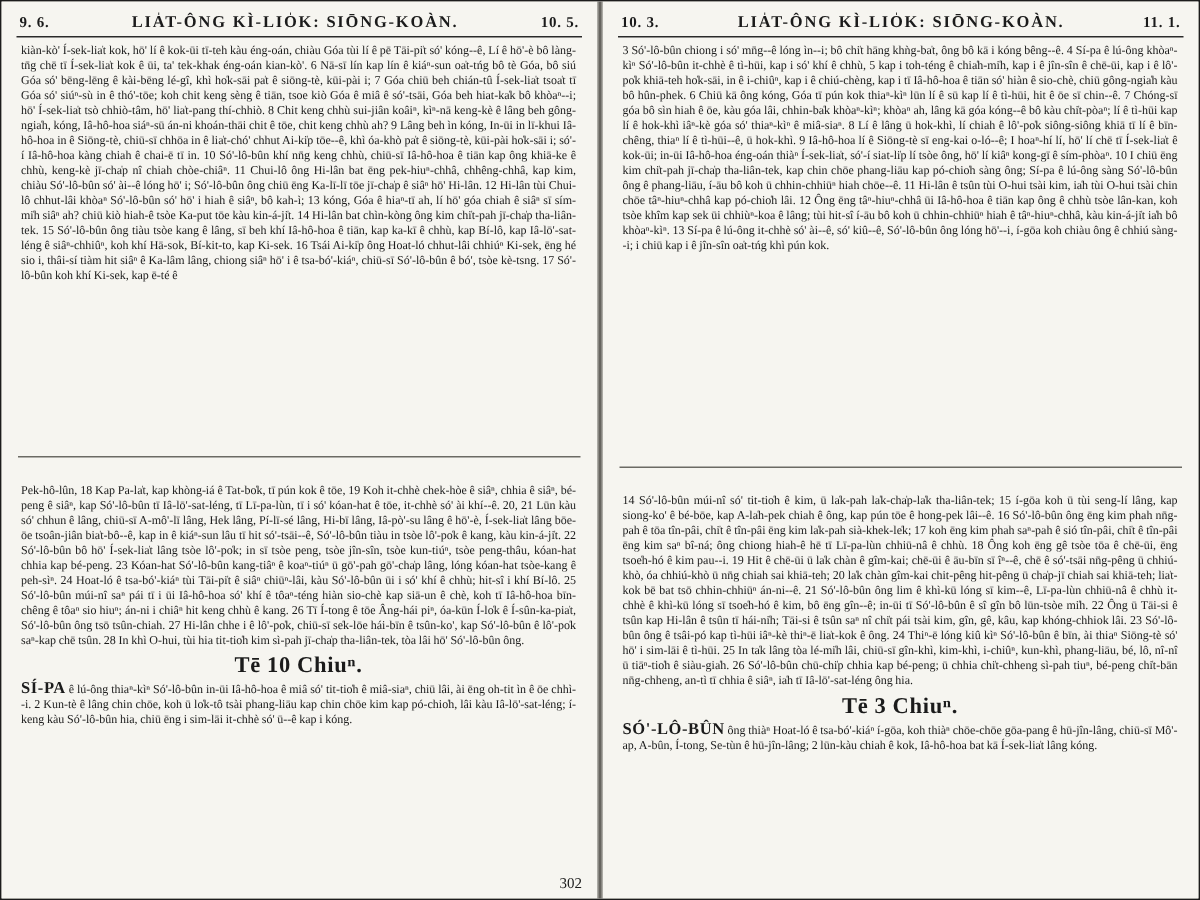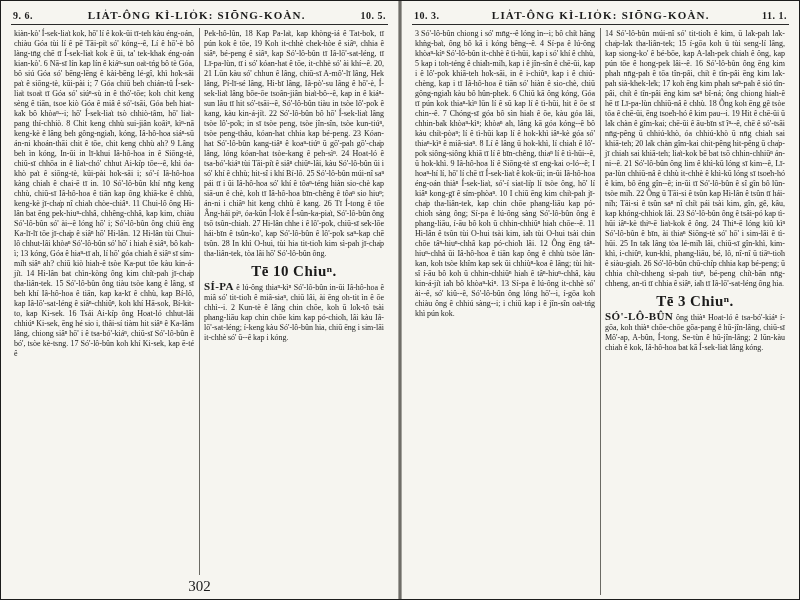--- a/index.html
+++ b/index.html
@@ -17,34 +17,34 @@
   }
   .gutter{flex:0 0 4px;background:linear-gradient(to right,#bdbcb6,#55534e,#bdbcb6);}
   .page-header{
     display:flex;align-items:baseline;justify-content:space-between;
     border-bottom:1px solid #2a2a2a;padding:2px 2px 3px 2px;margin-bottom:3px;gap:27px;
   }
   .ref{font-weight:bold;font-size:10px;letter-spacing:.5px;}
   .running-title{
     margin:0;font-size:11px;font-weight:bold;letter-spacing:1.2px;text-align:center;flex:1;
   }
-  .cols{flex:1;display:flex;flex-direction:row;overflow:hidden;}
+  .cols{flex:1;display:flex;flex-direction:column;overflow:hidden;gap:16px;}
   .col{
     flex:1;overflow:hidden;padding:1px 4px 0 3px;
     text-align:justify;font-size:8px;line-height:10px;
     hyphens:none;word-spacing:-0.2px;
   }
   .col-rule{flex:0 0 1px;background:#6b6a64;margin:0 1px;}
   .body-text{margin:0 0 2px 0;text-indent:8px;}
   .body-text.no-indent{text-indent:0;}
   .chapter-heading{
     margin:7px 0 5px 0;text-align:center;font-size:15px;font-weight:bold;letter-spacing:.5px;
   }
   .lead{font-weight:bold;font-size:11px;letter-spacing:.4px;margin-top:24px;}
-  .page-footer{text-align:center;font-size:15px;padding-top:3px;}
+  .page-footer{text-align:right;font-size:10px;padding-top:3px;}
 </style>
 </head>
 <body>
 
 <div class="spread">
 
   <section class="page">
     <header class="page-header">
       <span class="ref">9. 6.</span>
       <h1 class="running-title">LIA̍T-ÔNG KÌ-LIO̍K: SIŌNG-KOÀN.</h1>

